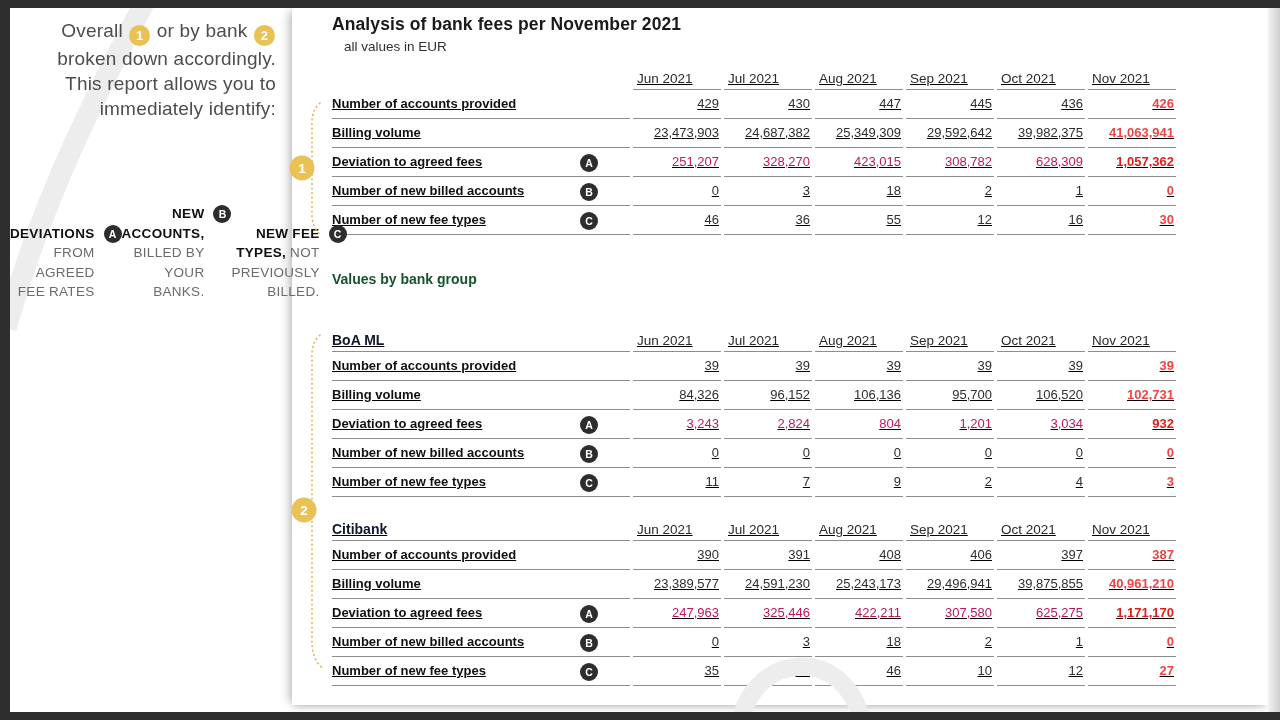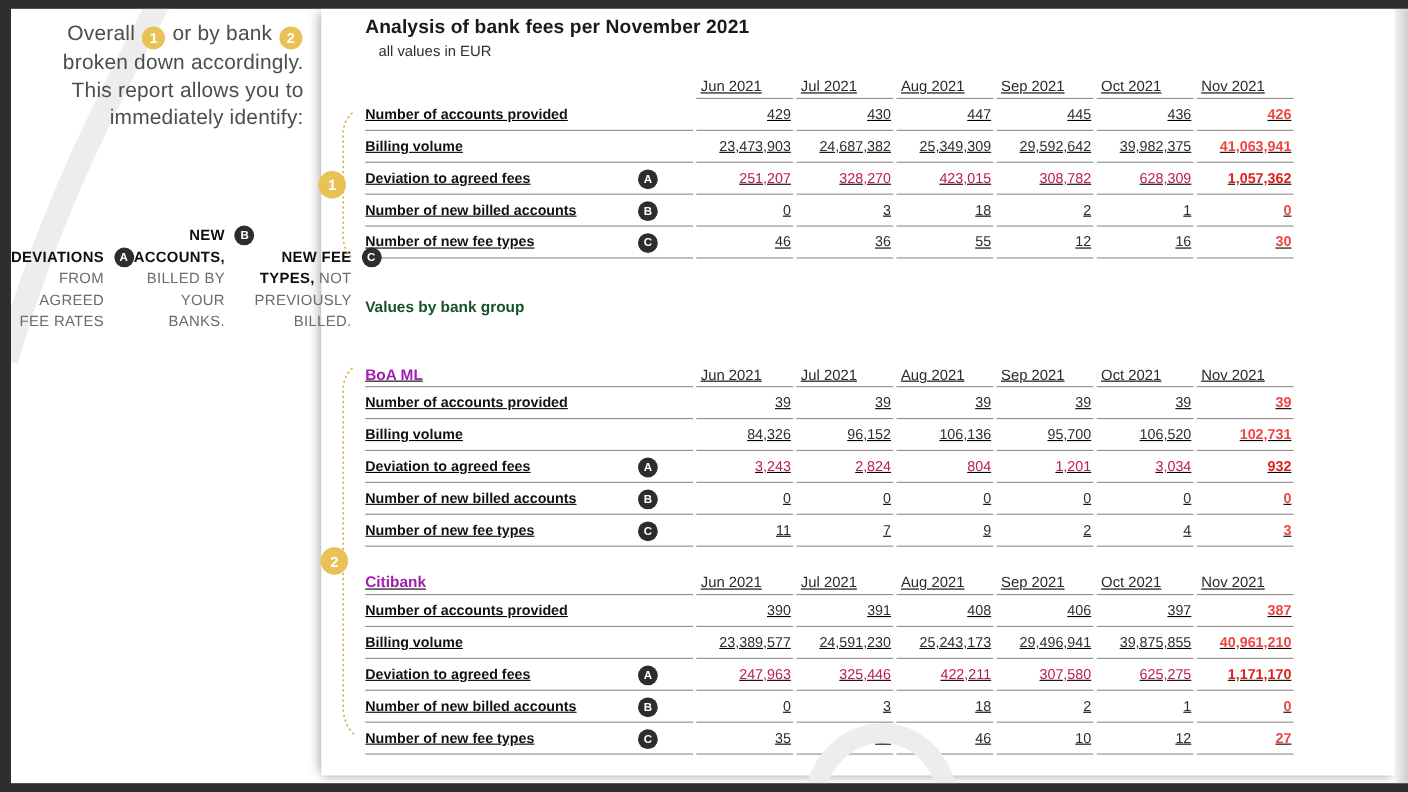--- a/index.html
+++ b/index.html
@@ -32,21 +32,21 @@
           box-shadow:-7px 0 9px -3px rgba(0,0,0,.20), 0 4px 7px -2px rgba(0,0,0,.22); }
   .page-title { position:absolute; left:40px; top:6px; font-size:17.5px; font-weight:bold; color:#1a1a1a; letter-spacing:.1px; }
   .page-subtitle { position:absolute; left:52px; top:31px; font-size:13.5px; color:#303030; }
   .section-title { position:absolute; left:40px; top:263px; font-size:14px; font-weight:bold; color:#14532d; }
 
   .tbl { position:absolute; left:40px; width:904px; }
   .tbl-1 { top:55px; } .tbl-2 { top:317px; } .tbl-3 { top:506px; }
   .trow { display:grid; grid-template-columns:298px repeat(6, 88px); column-gap:3px;text-decoration:underline; }
   .thead { height:27px; align-items:end; }
   .thead .cell { border-bottom:1px solid #8d8d8d; padding-bottom:3px; }
-  .hlabel { font-size:14px; font-weight:bold; color:#a21caf; }
+  .hlabel { font-size:14px; font-weight:bold; color:#0f172a; }
   .hlabel.nob { border-bottom:none; }
   .hmonth { font-size:13.5px; color:#2a2a2a; padding-left:4px; }
   .drow { height:29px; }
   .drow .cell { border-bottom:1px solid #8d8d8d; line-height:28px; height:29px; }
   .dlabel { position:relative; font-size:13px; font-weight:bold; color:#111111; padding-right:60px;
             white-space:nowrap; overflow:hidden; }
   .dlabel .badge { position:absolute; left:248px; top:5px; }
   .dval { font-size:13px; color:#2e2e2e; text-align:right; padding-right:2px; font-variant-numeric:tabular-nums; }
   .dval.last { font-weight:bold; color:#ef4444; }
   .red .dval { color:#be185d; }

